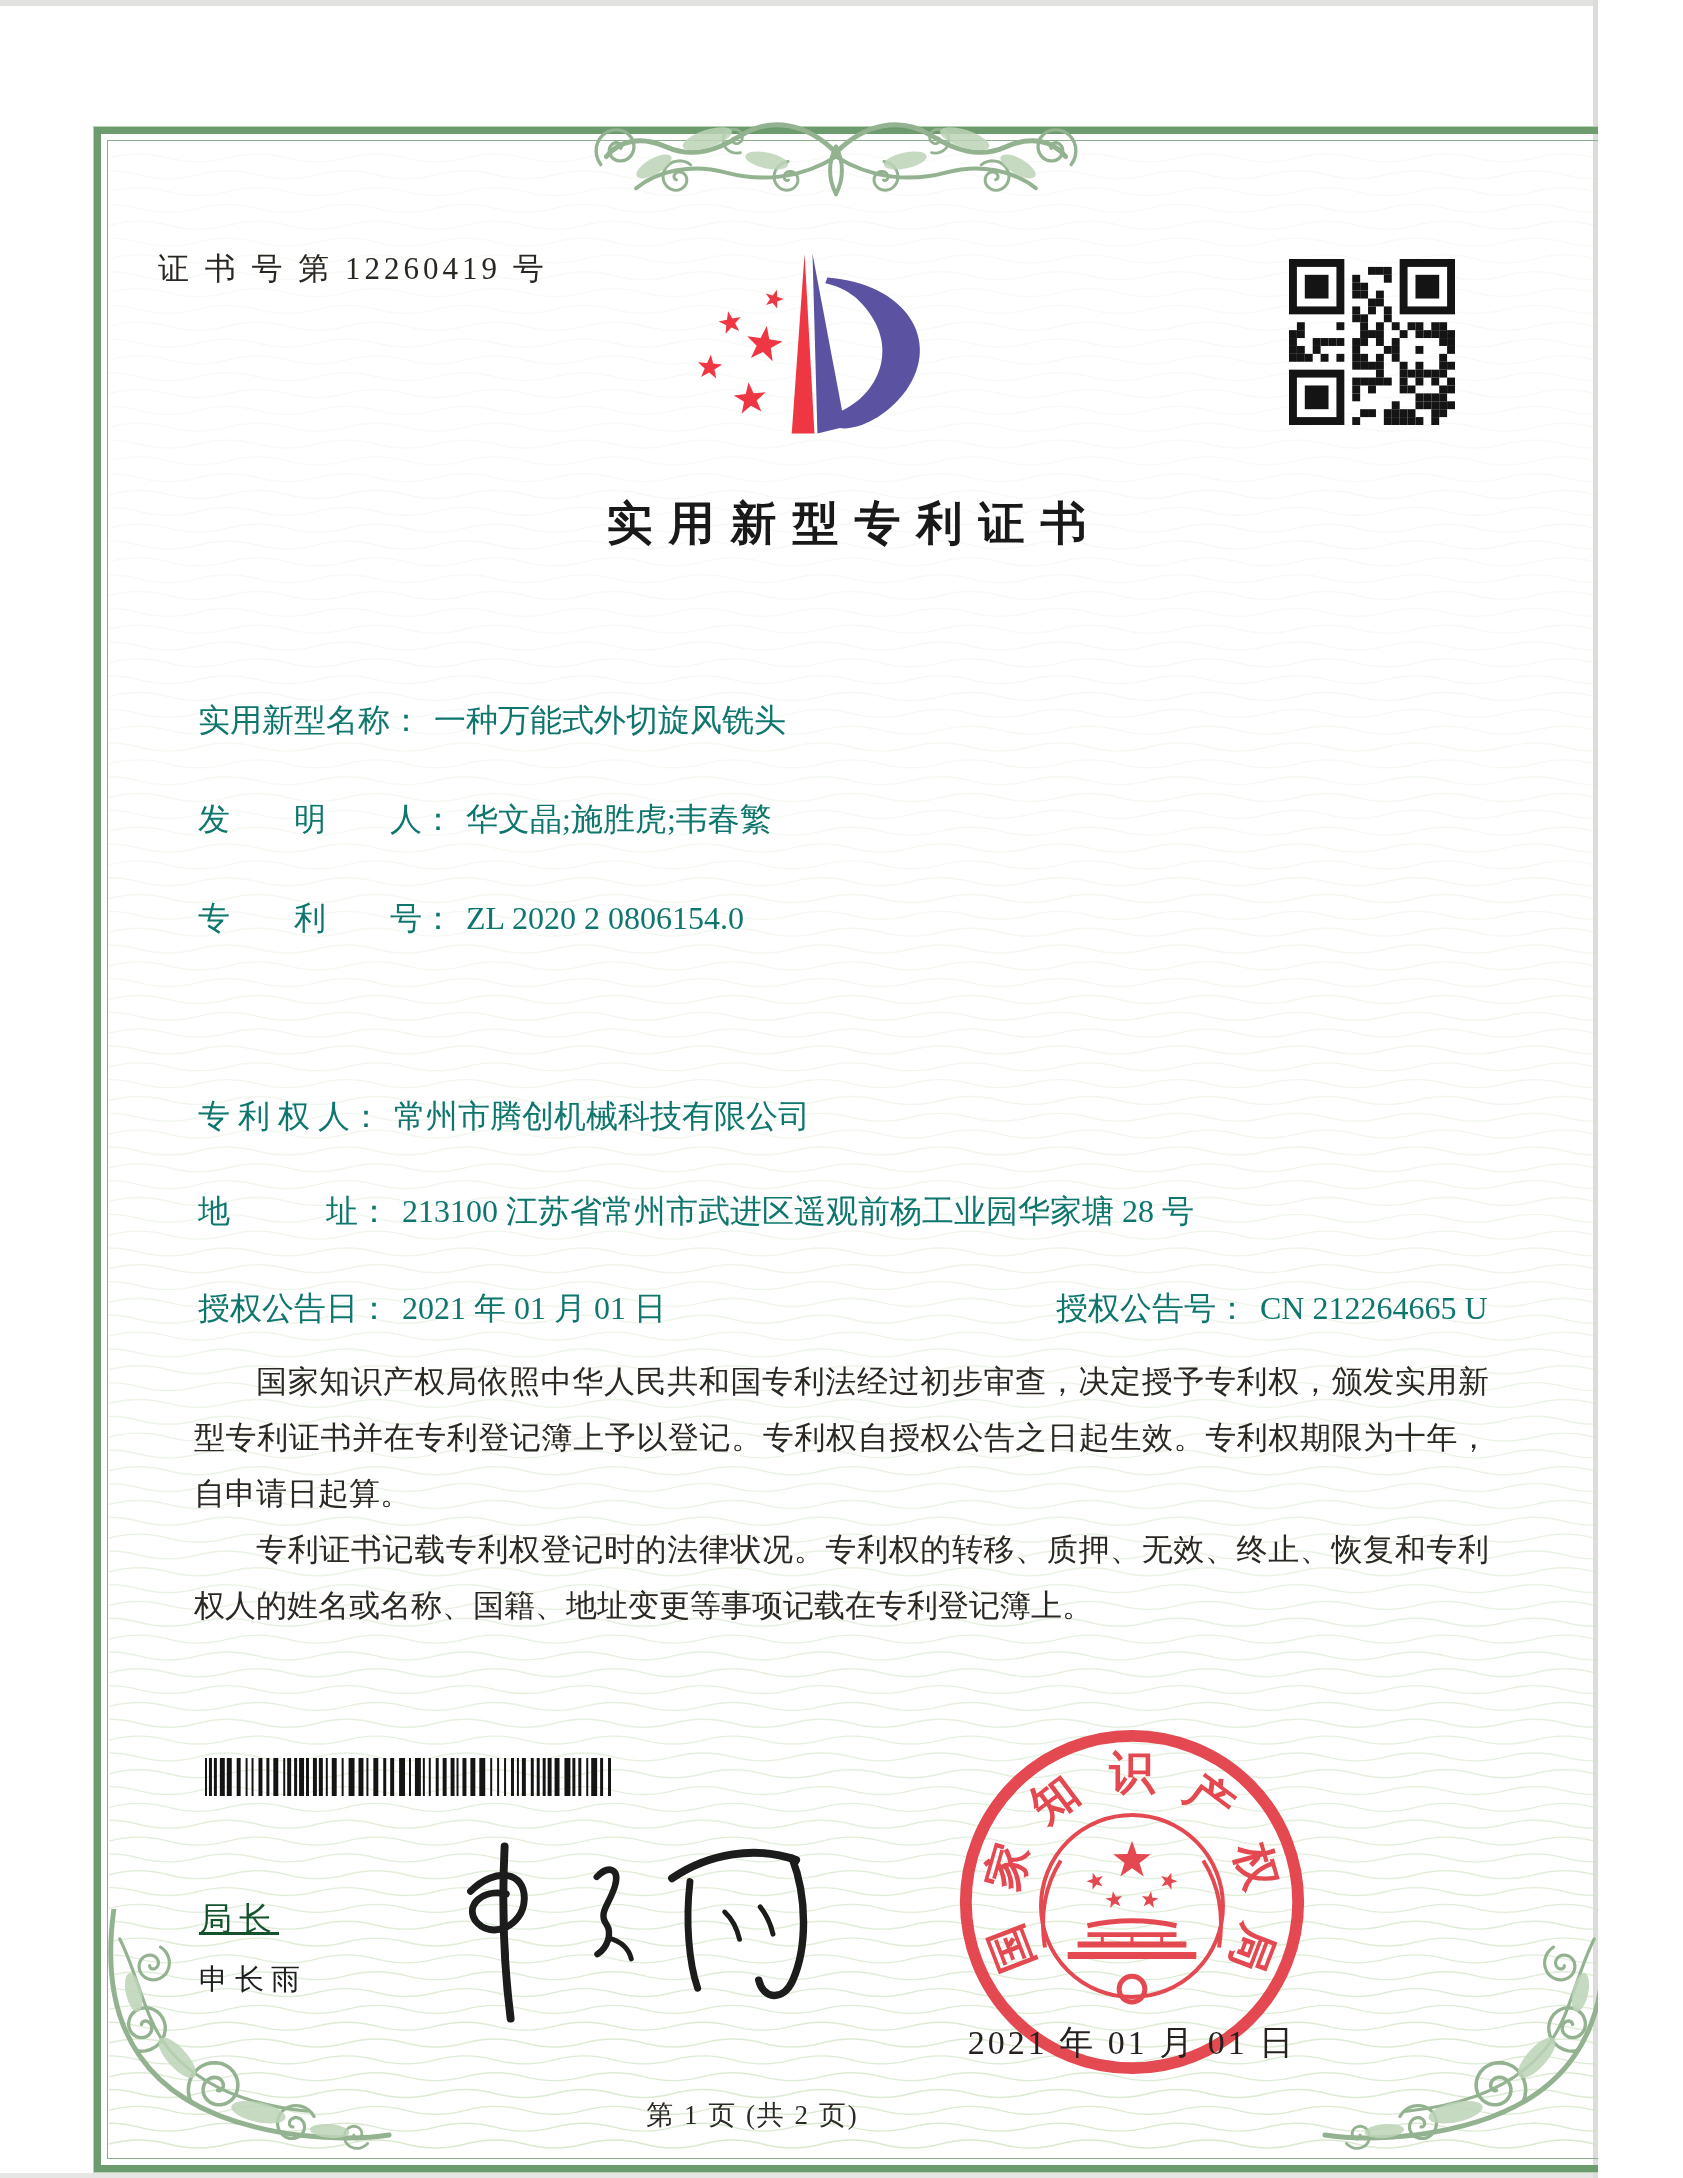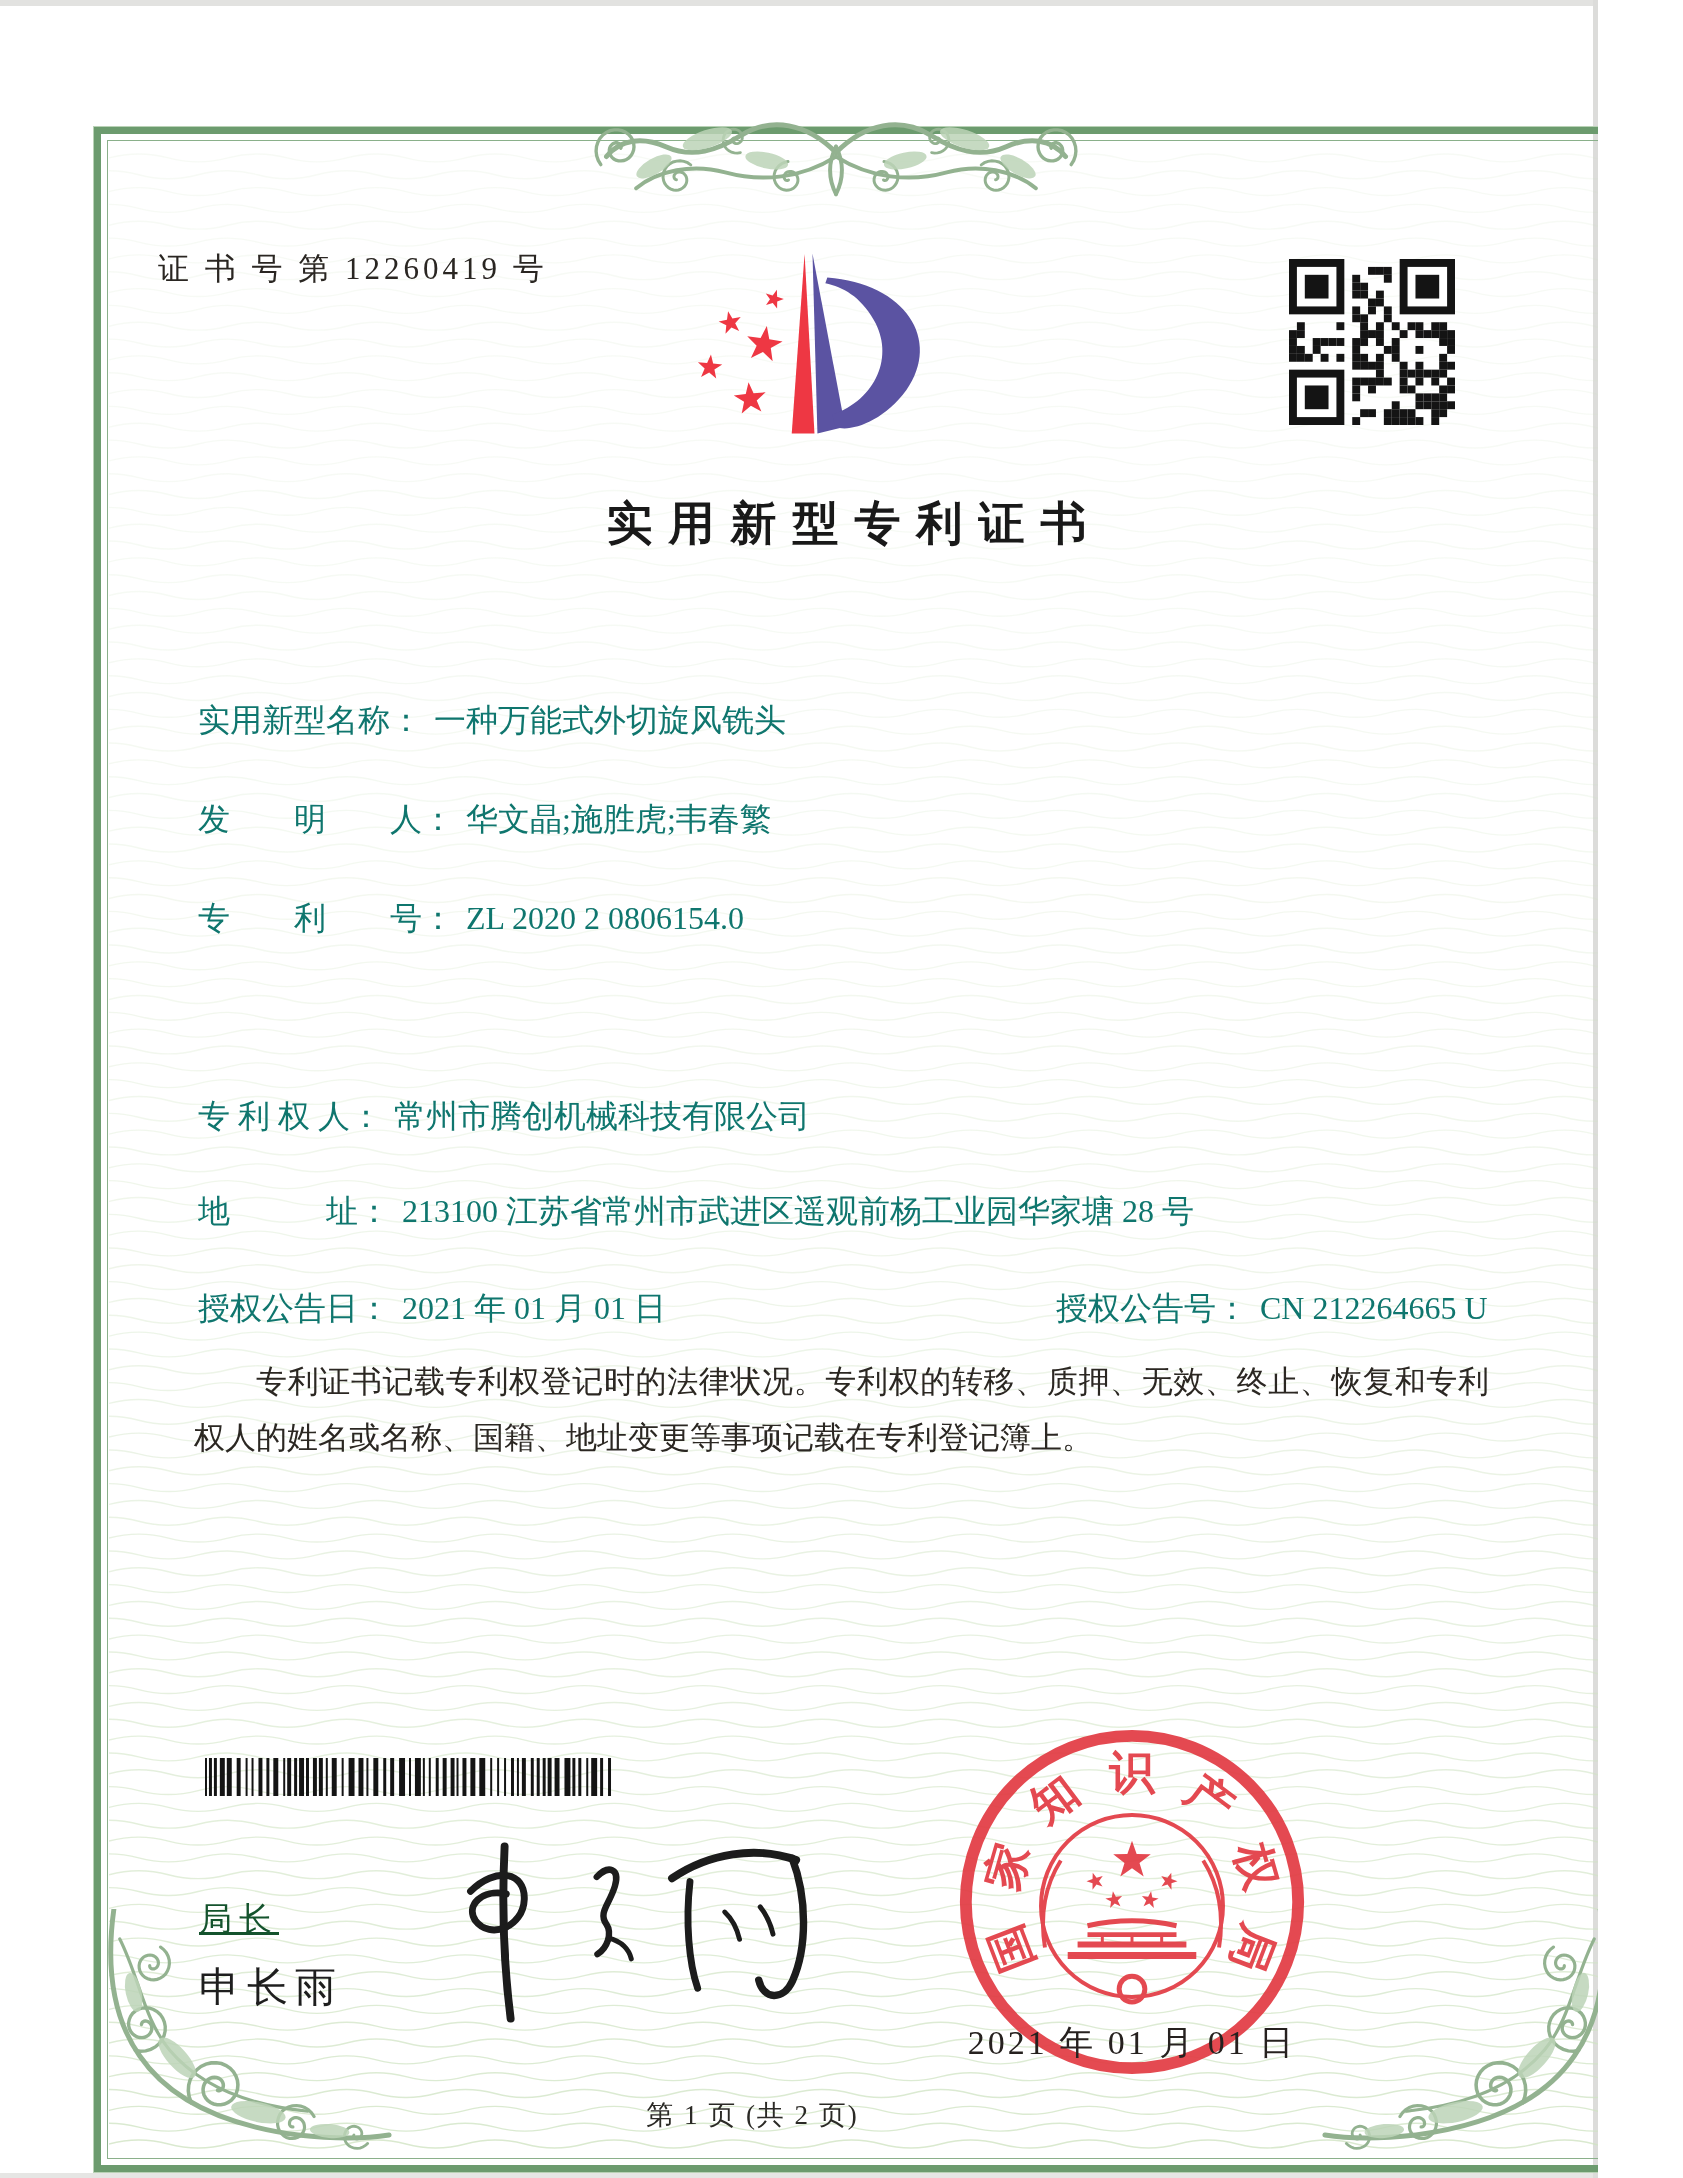--- a/index.html
+++ b/index.html
@@ -31,21 +31,21 @@
   .grant-no{position:absolute;left:858px;top:0;}
 
   .paras{position:absolute;left:194px;top:1354px;width:1295px;font-size:31px;line-height:56px;
          text-align:justify;color:#2b2722;}
   .paras p{margin:0;text-indent:2em;}
 
   .barcode{position:absolute;left:205px;top:1758px;width:407px;height:38px;}
 
   .director-label{position:absolute;left:199px;top:1897px;font-size:33px;letter-spacing:7px;
          font-family:"Liberation Sans", sans-serif;color:#14532d;text-decoration:underline;}
-  .director-name{position:absolute;left:199px;top:1960px;font-size:41px;letter-spacing:7px;
+  .director-name{position:absolute;left:199px;top:1960px;font-size:29px;letter-spacing:7px;
          font-family:"Liberation Sans", sans-serif;color:#1e1e1e;}
   .signature{position:absolute;left:450px;top:1820px;width:376px;height:208px;transform:rotate(-2deg);}
 
   .seal{position:absolute;left:950px;top:1720px;width:364px;height:364px;}
   .seal-date{position:absolute;left:952px;top:2020px;width:360px;text-align:center;
          font-size:34px;letter-spacing:3px;color:#26211f;}
 
   .footer{position:absolute;left:515px;top:2097px;width:475px;text-align:center;
          font-size:27px;letter-spacing:2px;color:#2b2a26;}
 </style>
@@ -405,20 +405,21 @@
   </div>
 
   <div class="field-row" style="top:1287px">
     <span class="lbl">授权公告日：</span><span class="val">2021 年 01 月 01 日</span>
     <span class="grant-no">
       <span>授权公告号：</span><span class="val">CN 212264665 U</span>
     </span>
   </div>
 
   <div class="paras">
+    <p>国家知识产权局依照中华人民共和国专利法经过初步审查，决定授予专利权，颁发实用新型专利证书并在专利登记簿上予以登记。专利权自授权公告之日起生效。专利权期限为十年，自申请日起算。</p>
     <p>专利证书记载专利权登记时的法律状况。专利权的转移、质押、无效、终止、恢复和专利权人的姓名或名称、国籍、地址变更等事项记载在专利登记簿上。</p>
   </div>
 
   <svg id="barcode-svg" class="barcode" viewBox="0 0 411 38" preserveAspectRatio="none">
       <rect x="0" y="0" width="2" height="38" fill="#141414"></rect>
       <rect x="4" y="0" width="3" height="38" fill="#141414"></rect>
       <rect x="9" y="0" width="3" height="38" fill="#141414"></rect>
       <rect x="15" y="0" width="5" height="38" fill="#141414"></rect>
       <rect x="22" y="0" width="5" height="38" fill="#141414"></rect>
       <rect x="32" y="0" width="4" height="38" fill="#141414"></rect>

